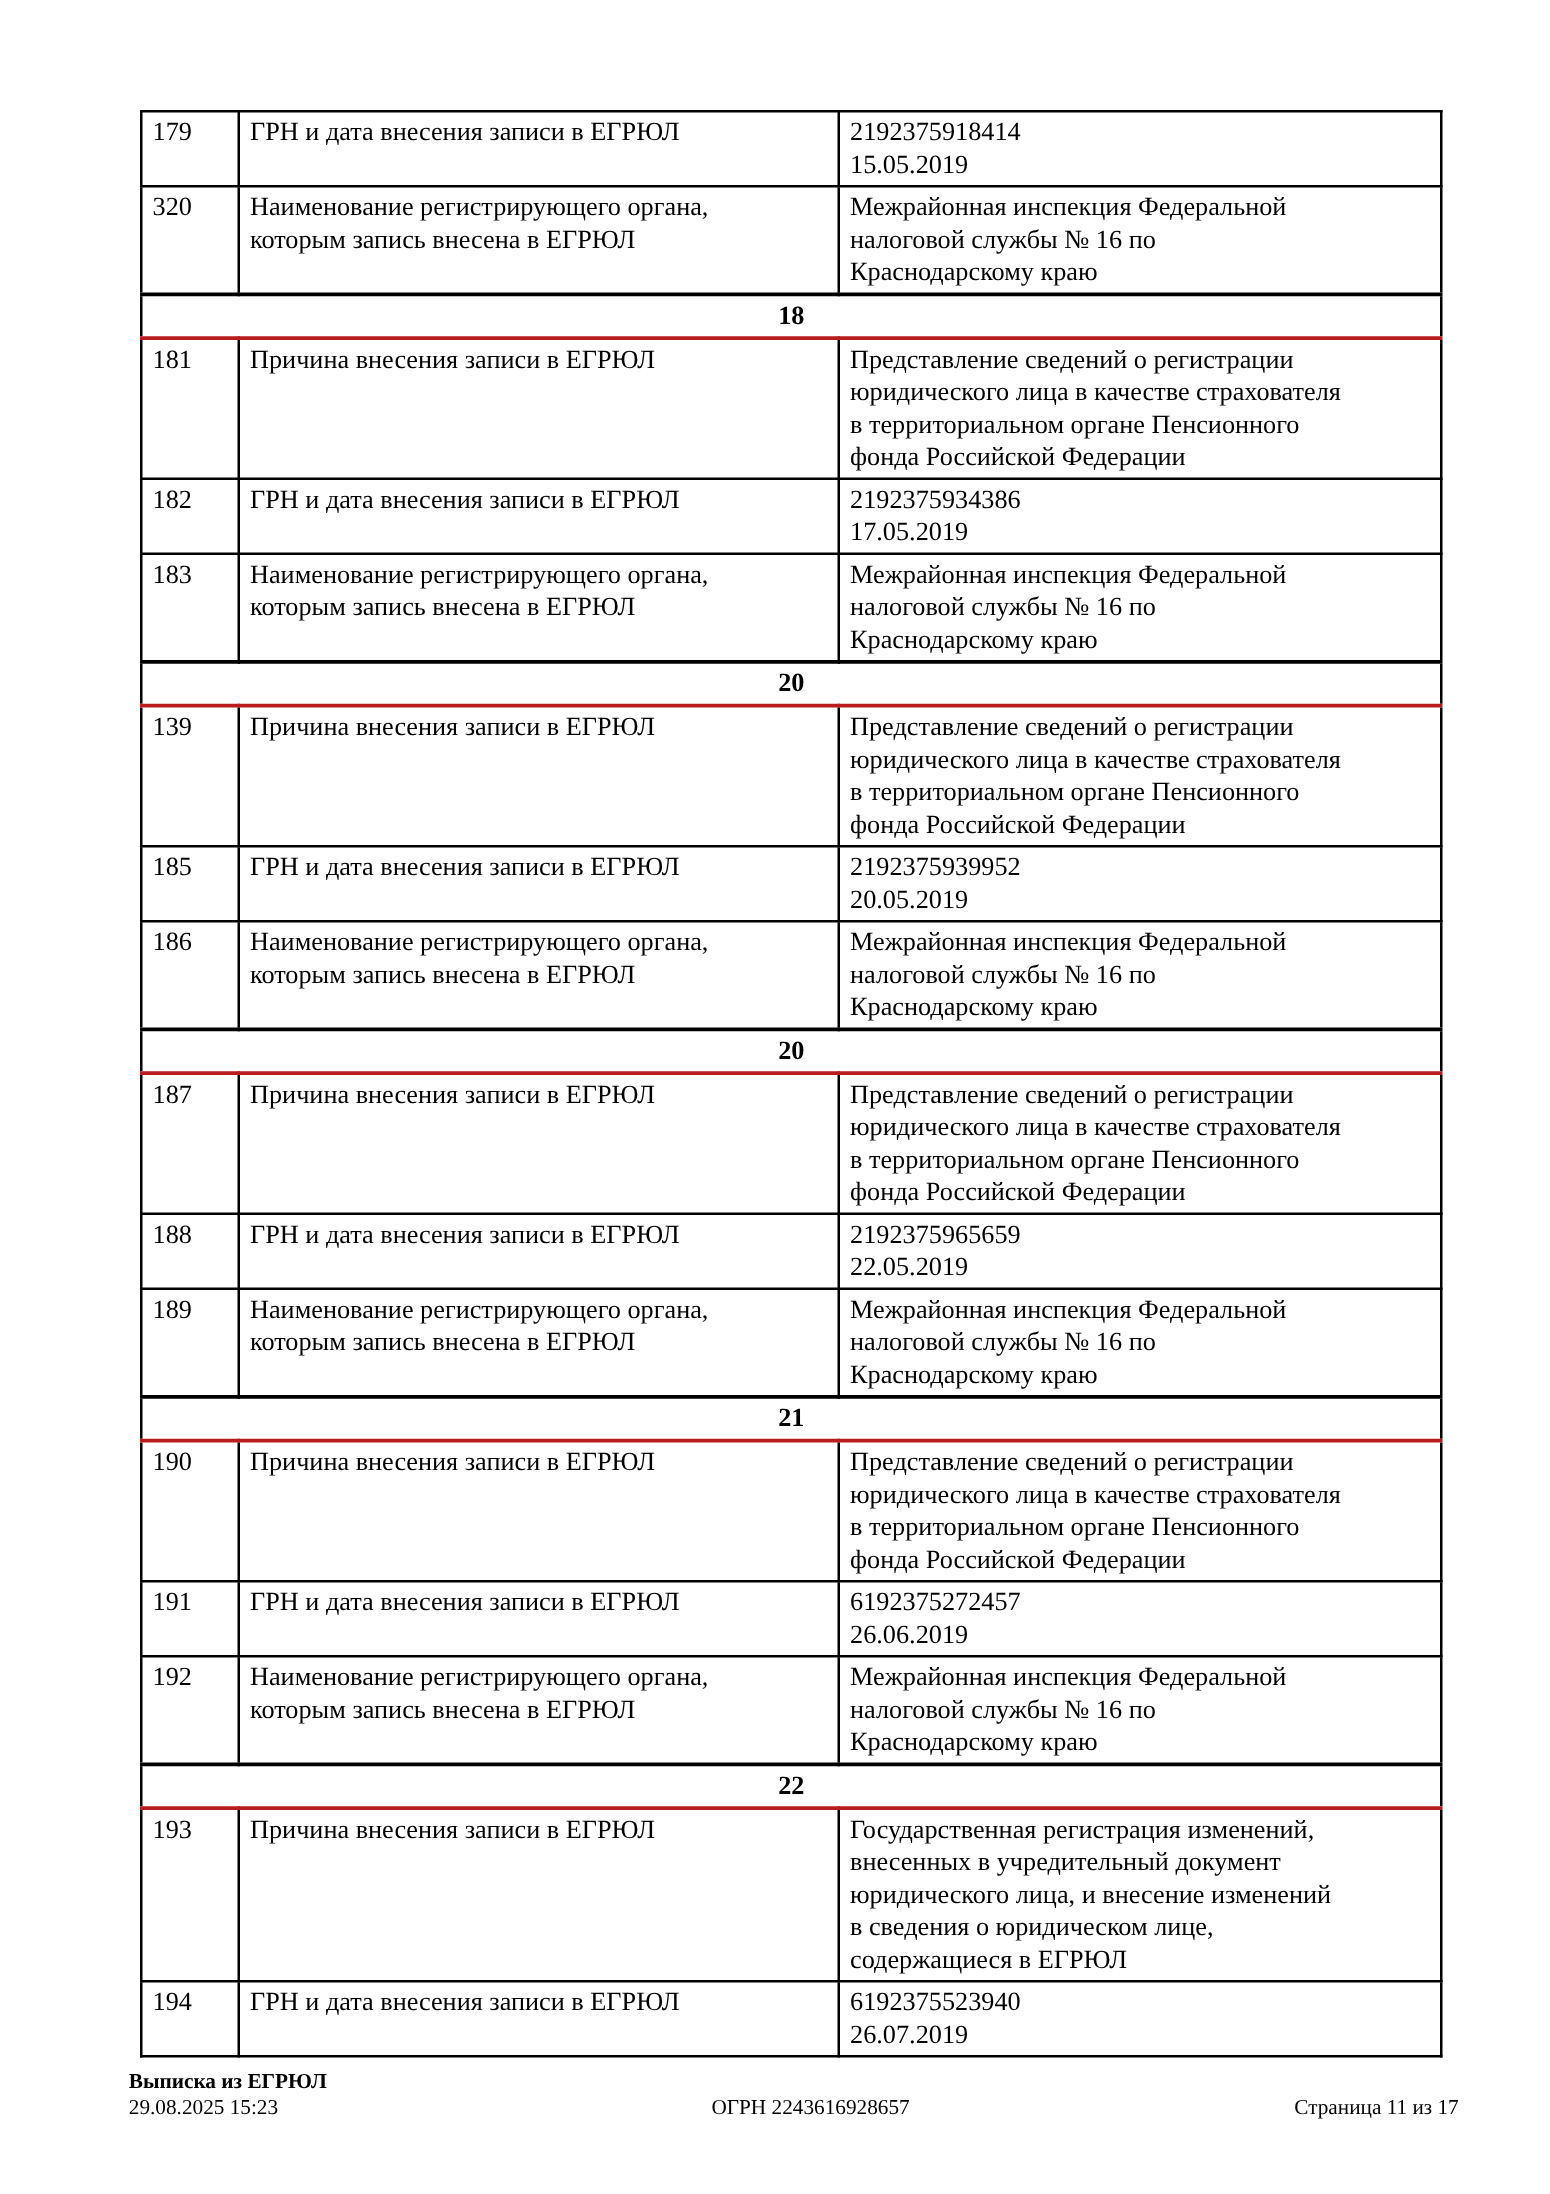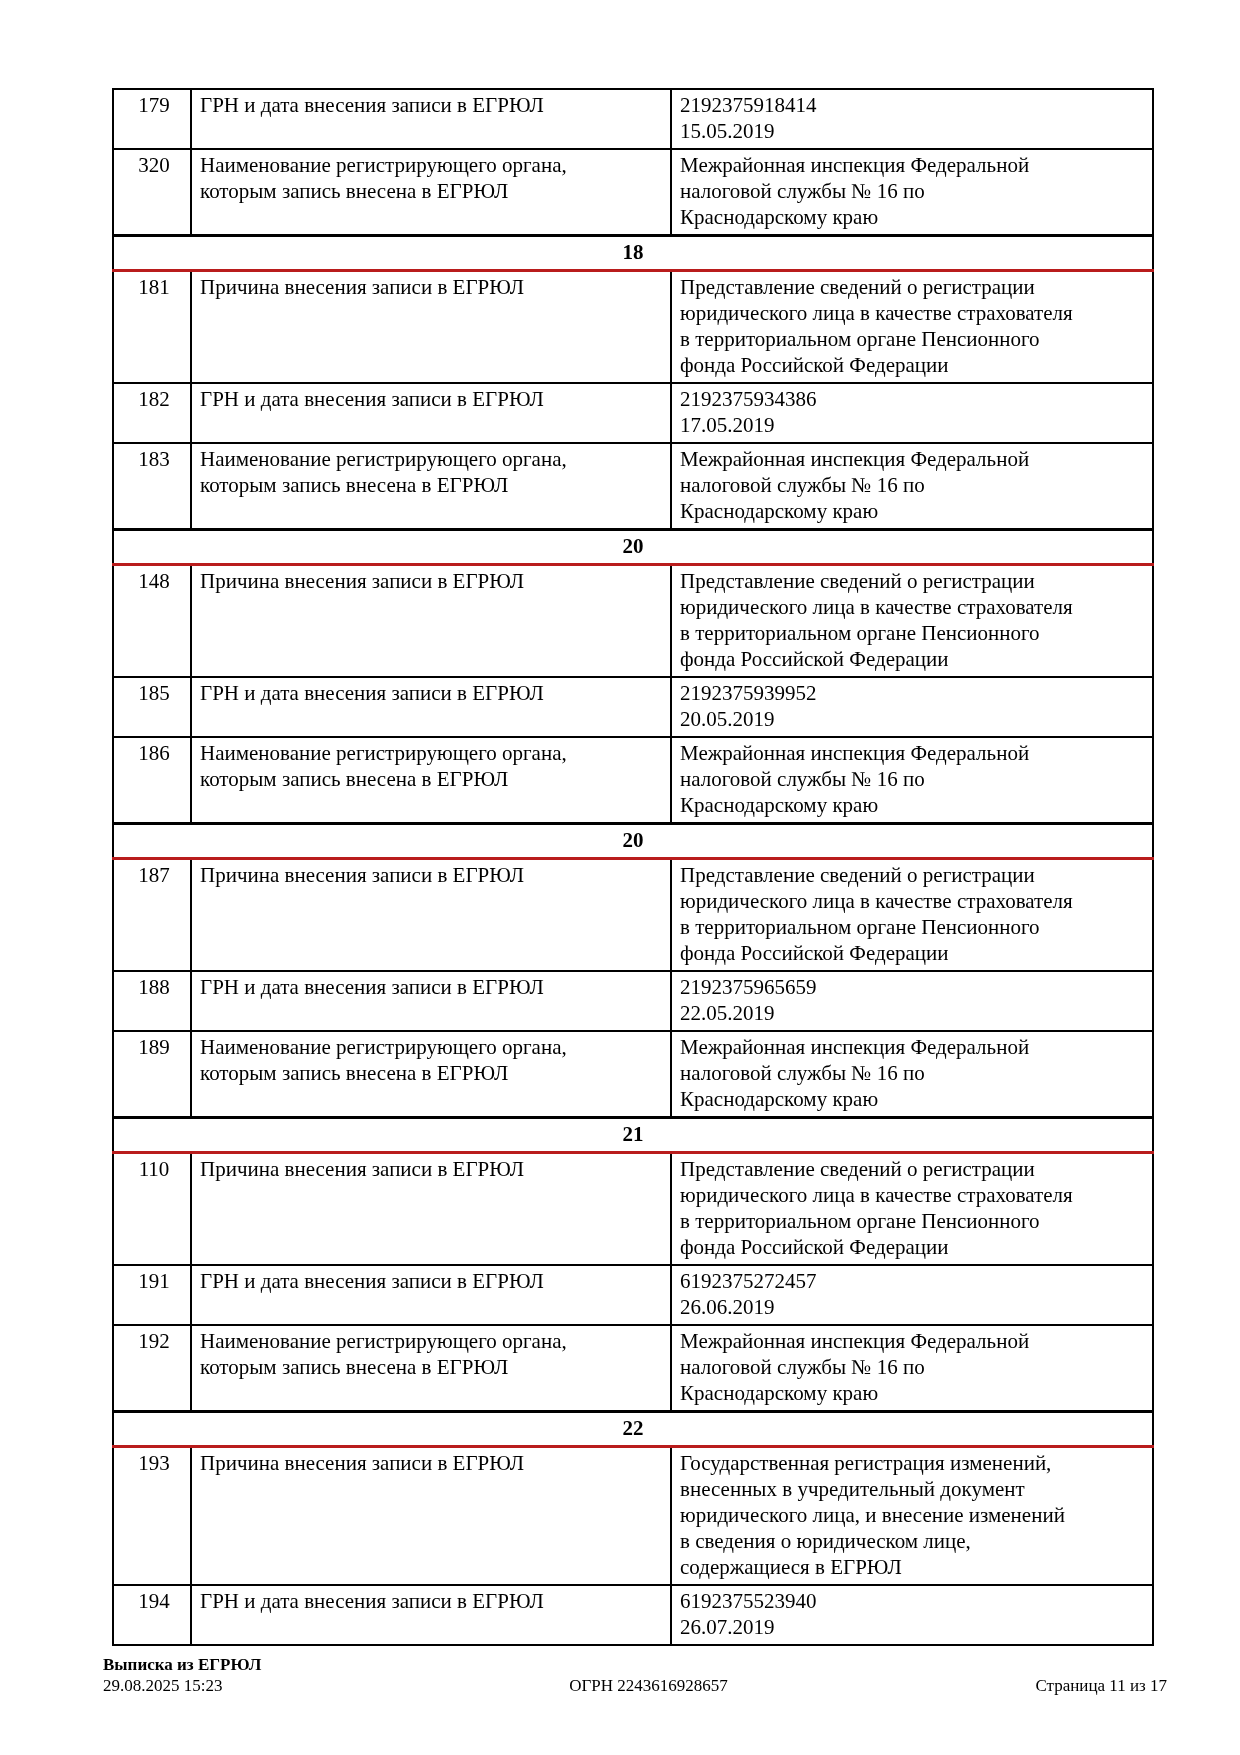--- a/index.html
+++ b/index.html
@@ -29,21 +29,21 @@
   .egrul-table td {
     border: 2px solid #000000;
     font-size: 21px;
     line-height: 26px;
     vertical-align: top;
     padding: 2px 6px 4px 8px;
     white-space: pre-line;
     word-wrap: break-word;
   }
   .egrul-table td.num {
-    text-align: center;
+    text-align: left;
     padding-right: 4px;
     white-space: normal;
   }
   .egrul-table tr.section-row td {
     border-top: 3px solid #000000;
     border-bottom: 3px solid #b91c1c;
     text-align: center;
     font-weight: bold;
     white-space: normal;
     padding: 2px 0 4px 0;
@@ -109,21 +109,21 @@
         <td class="label">Наименование регистрирующего органа,
 которым запись внесена в ЕГРЮЛ</td>
         <td class="value">Межрайонная инспекция Федеральной
 налоговой службы № 16 по
 Краснодарскому краю</td>
       </tr>
       <tr class="section-row">
         <td colspan="3">20</td>
       </tr>
       <tr>
-        <td class="num">148</td>
+        <td class="num">139</td>
         <td class="label">Причина внесения записи в ЕГРЮЛ</td>
         <td class="value">Представление сведений о регистрации
 юридического лица в качестве страхователя
 в территориальном органе Пенсионного
 фонда Российской Федерации</td>
       </tr>
       <tr>
         <td class="num">185</td>
         <td class="label">ГРН и дата внесения записи в ЕГРЮЛ</td>
         <td class="value">2192375939952
@@ -159,21 +159,21 @@
         <td class="label">Наименование регистрирующего органа,
 которым запись внесена в ЕГРЮЛ</td>
         <td class="value">Межрайонная инспекция Федеральной
 налоговой службы № 16 по
 Краснодарскому краю</td>
       </tr>
       <tr class="section-row">
         <td colspan="3">21</td>
       </tr>
       <tr>
-        <td class="num">110</td>
+        <td class="num">190</td>
         <td class="label">Причина внесения записи в ЕГРЮЛ</td>
         <td class="value">Представление сведений о регистрации
 юридического лица в качестве страхователя
 в территориальном органе Пенсионного
 фонда Российской Федерации</td>
       </tr>
       <tr>
         <td class="num">191</td>
         <td class="label">ГРН и дата внесения записи в ЕГРЮЛ</td>
         <td class="value">6192375272457

